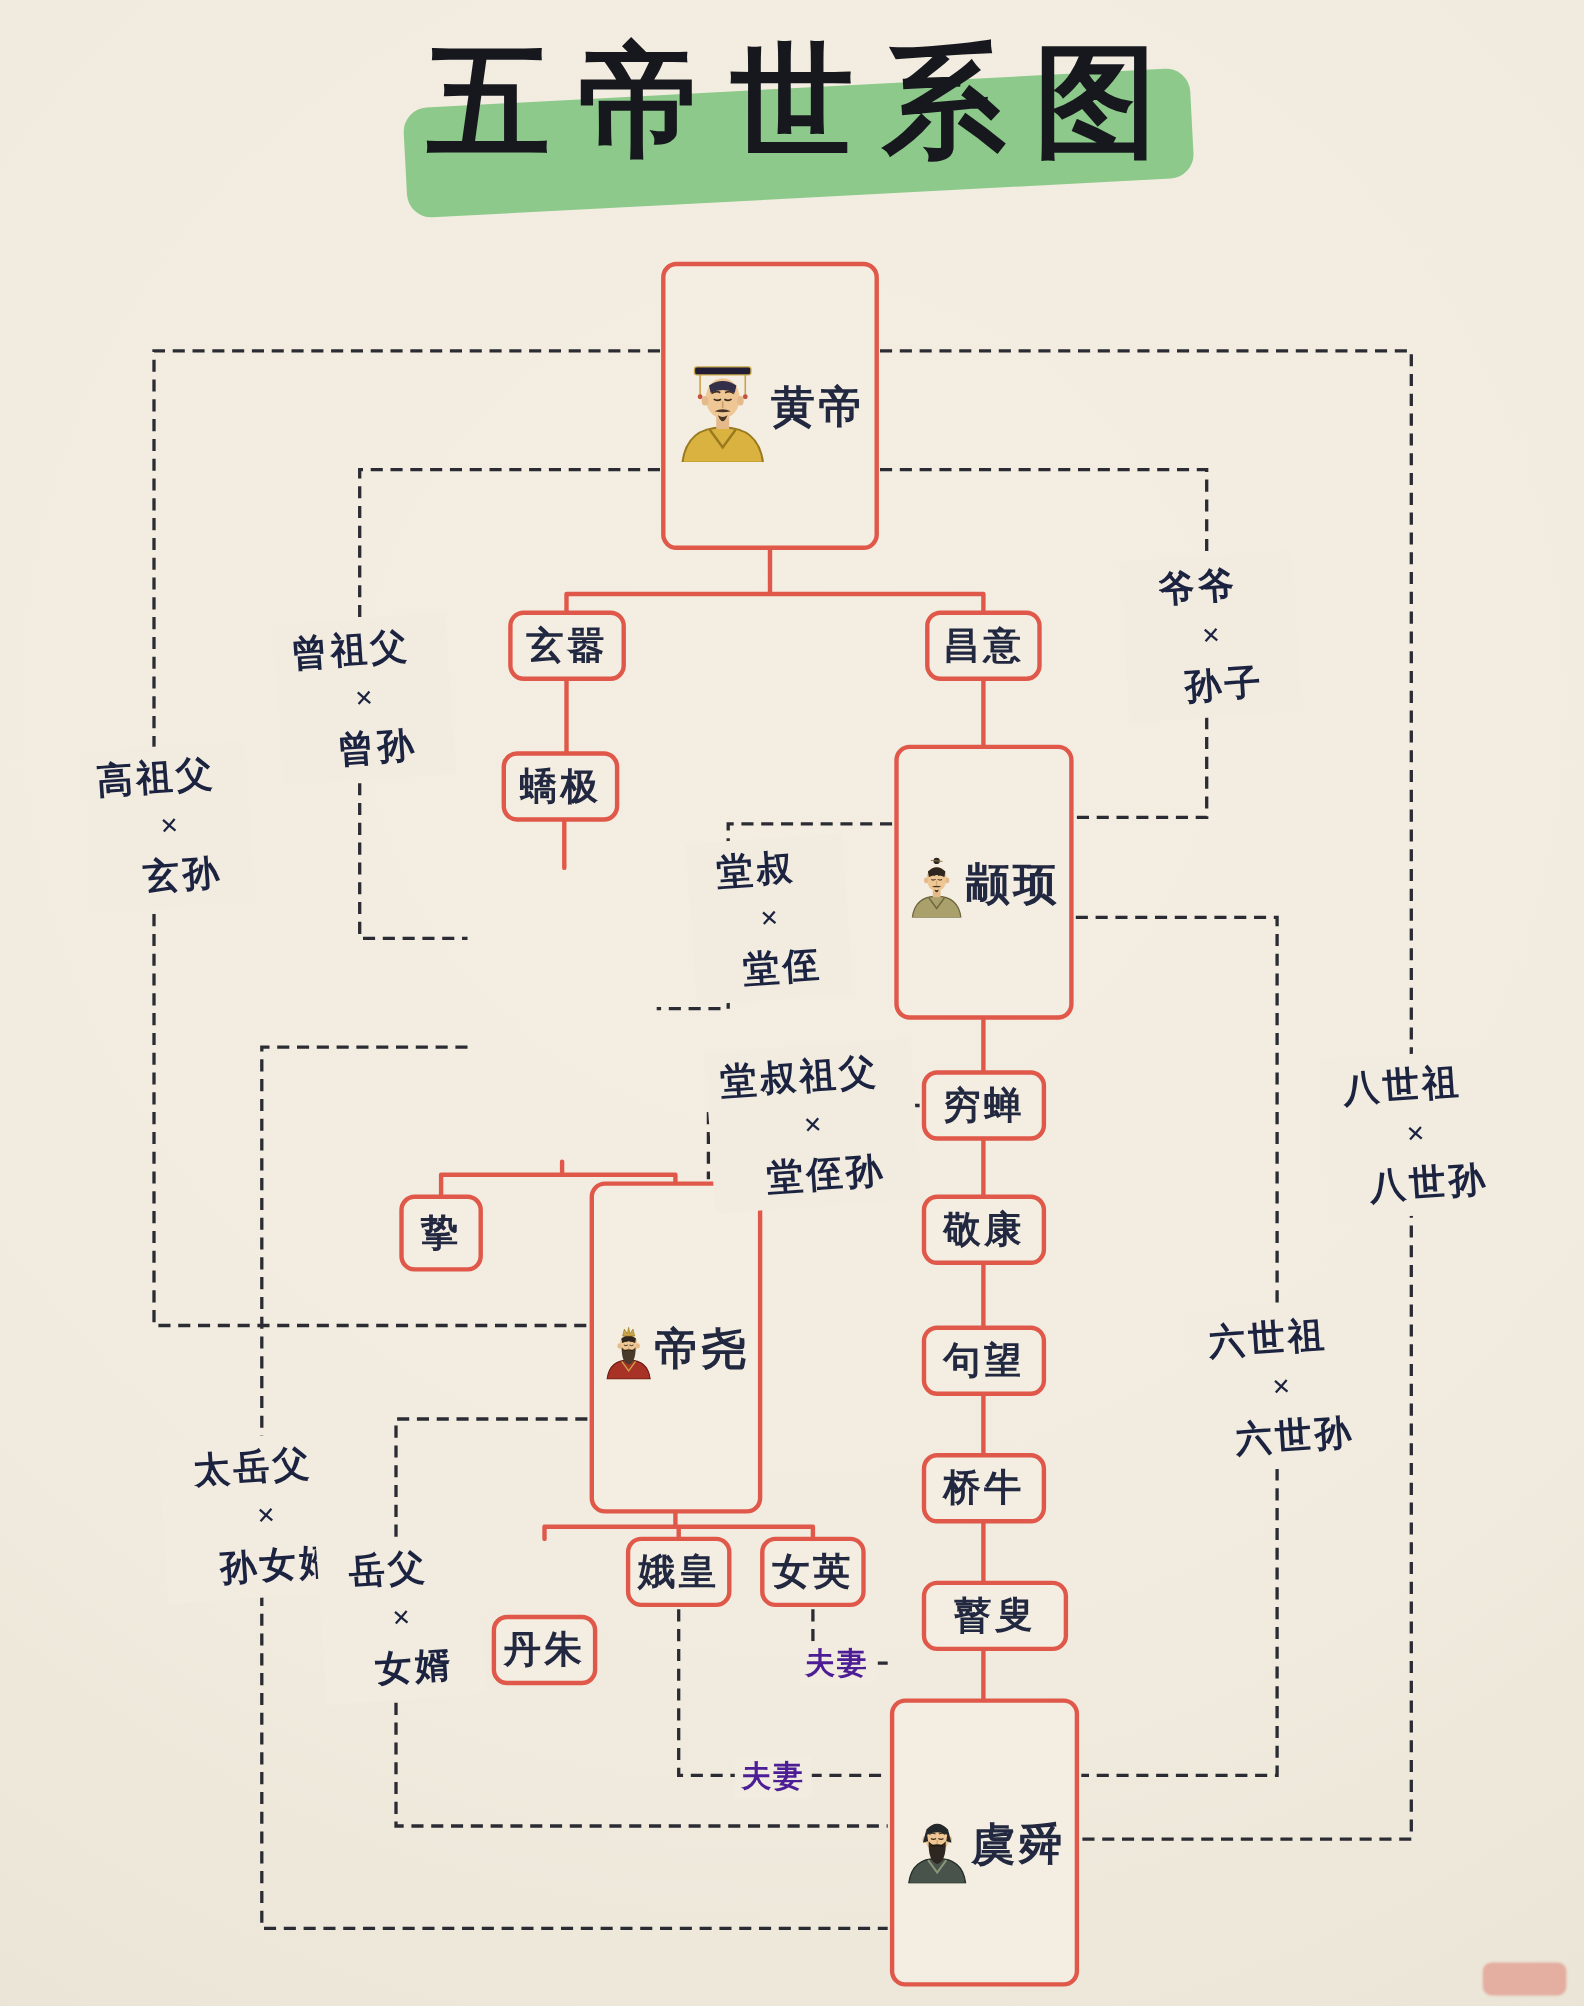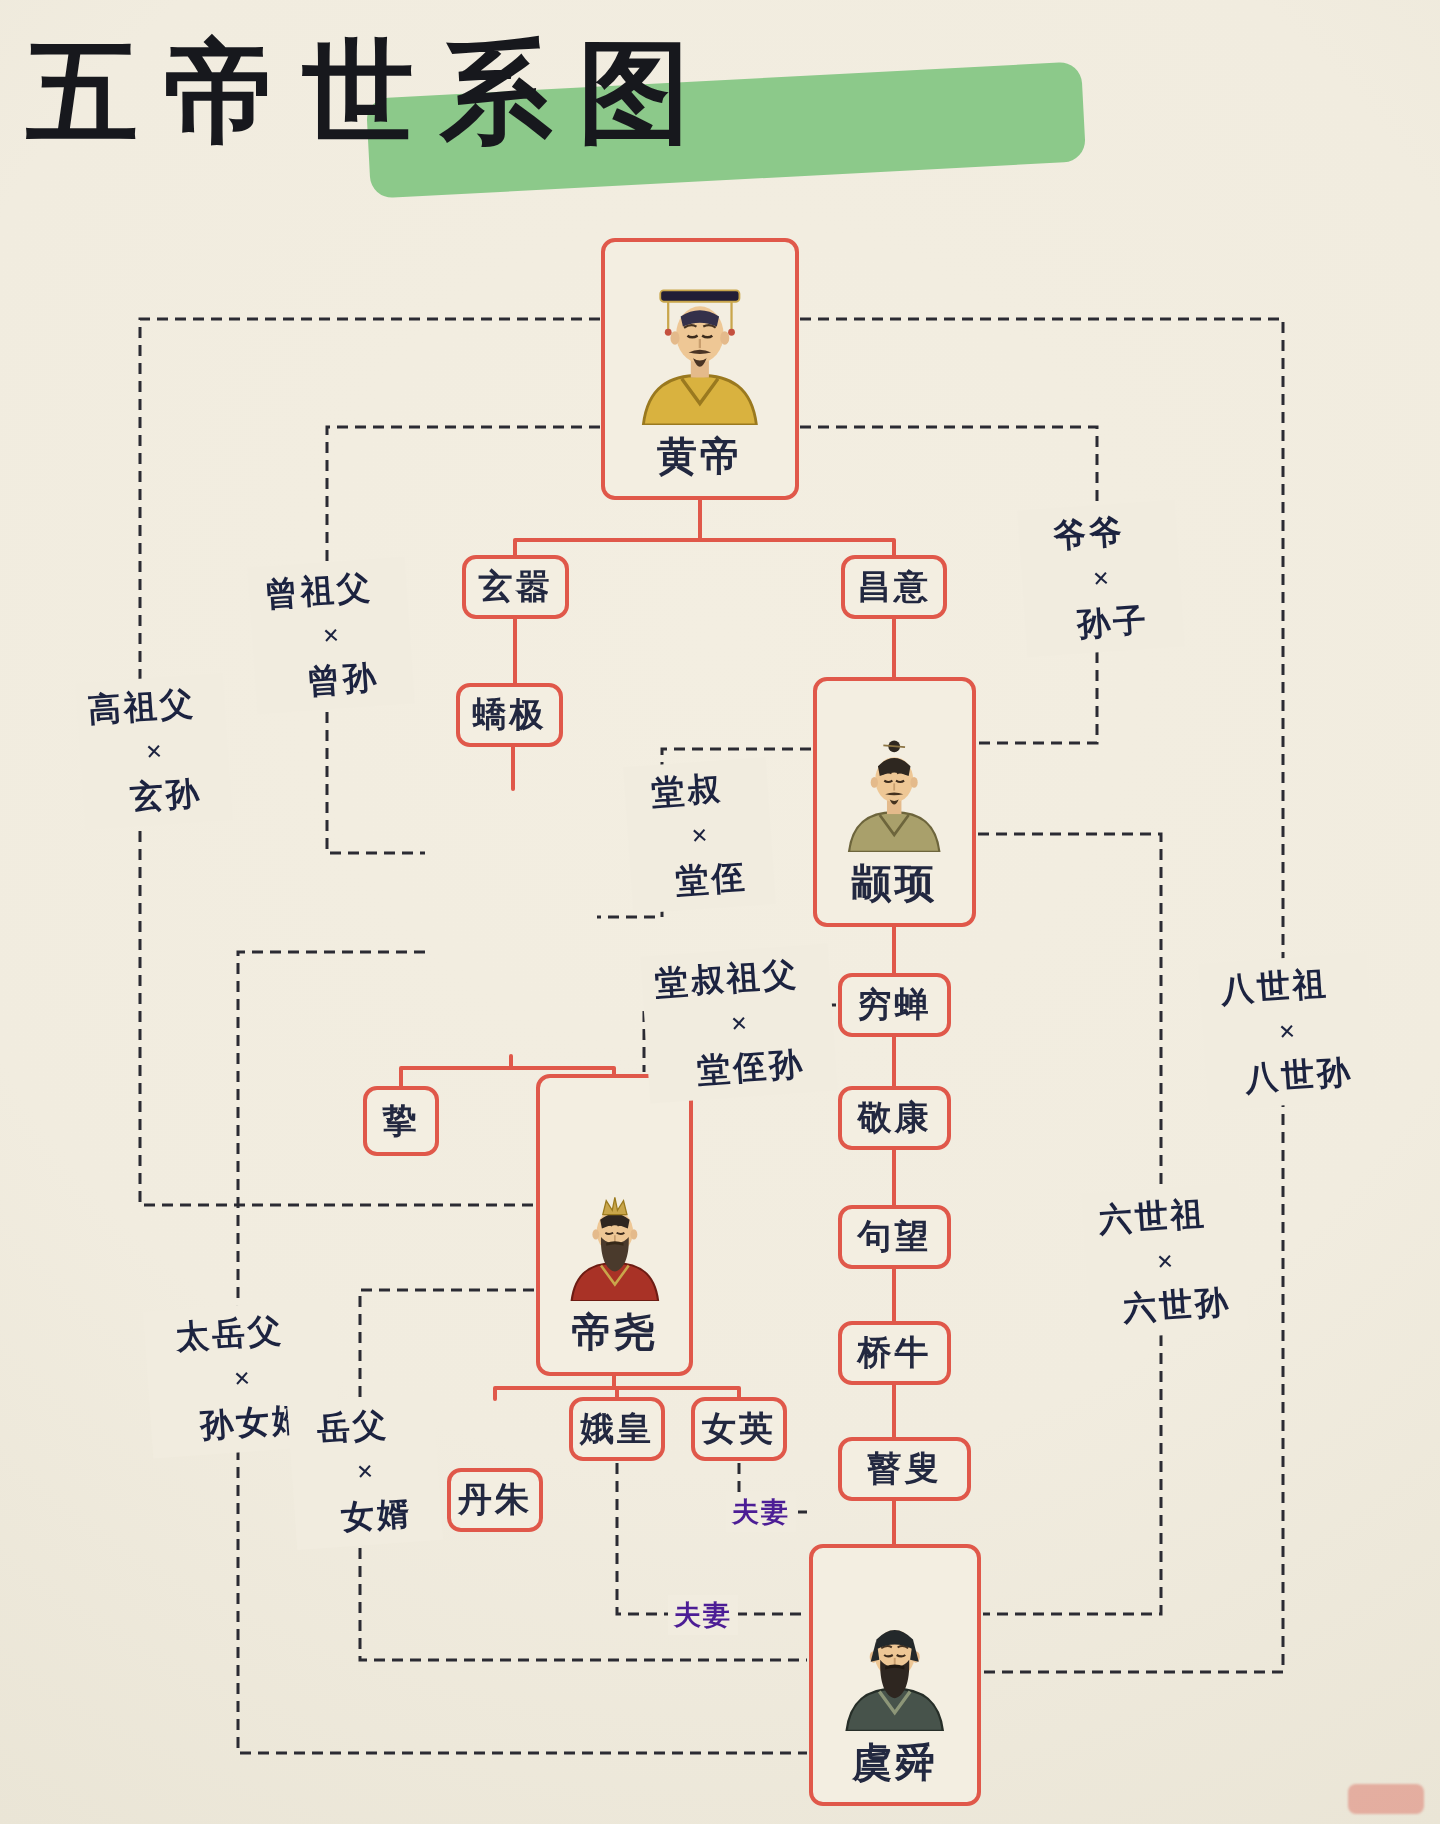--- a/index.html
+++ b/index.html
@@ -15,40 +15,40 @@
   }
 
   
   .title-glow{
     position:absolute;left:368px;top:80px;width:716px;height:100px;
     background:#8cc98a;border-radius:22px;transform:rotate(-3deg);
     z-index:1;
   }
   h1.title{
     position:absolute;left:0;right:0;top:18px;margin:0;
-    font-size:112px;font-weight:900;
+    text-align:center;font-size:112px;font-weight:900;
     letter-spacing:26px;text-indent:26px;color:#17181d;z-index:2;
   }
 
   
   svg.wires{position:absolute;left:0;top:0;width:1440px;height:1824px;z-index:1}
   svg.wires .solid path{stroke:#e0584a;stroke-width:4;fill:none;stroke-linecap:round}
   svg.wires .dashed path{stroke:#2b2b33;stroke-width:3;fill:none;stroke-dasharray:11 7}
 
   
   .node{
     position:absolute;box-sizing:border-box;z-index:2;
     border:4px solid #e0584a;border-radius:14px;background:#f3eee1;
     display:flex;align-items:center;justify-content:center;
   }
   .node .lbl{
     font-weight:bold;font-size:34px;color:#222840;letter-spacing:3px;
     white-space:nowrap;
   }
-  .node.pbox{flex-direction:column;justify-content:flex-end;padding:10px 8px 4px}
+  .node.pbox{flex-direction:row;justify-content:flex-end;padding:10px 8px 4px}
   .node.pbox .portrait{flex:1;min-height:0;width:78%;display:flex;align-items:flex-end;justify-content:center}
   .node.pbox .portrait svg{width:100%;height:100%}
   .node.pbox .lbl{font-size:40px;padding:4px 0 8px}
 
   
   .rel{
     position:absolute;z-index:3;display:flex;flex-direction:column;align-items:center;
     gap:8px;font-weight:bold;color:#1c2340;background:#f1ecdf;padding:6px 4px;
     transform:rotate(-4deg);
   }

